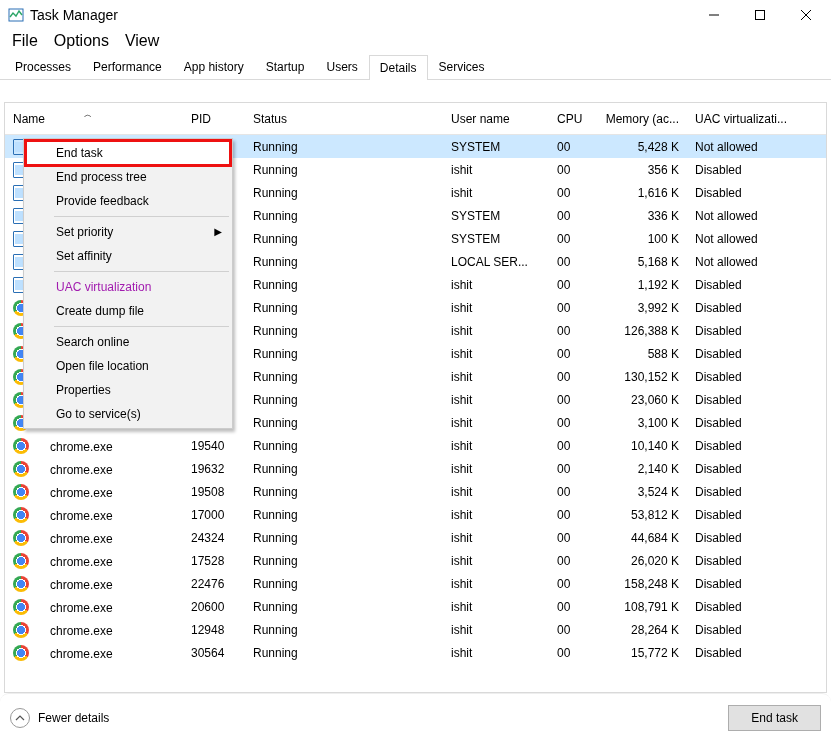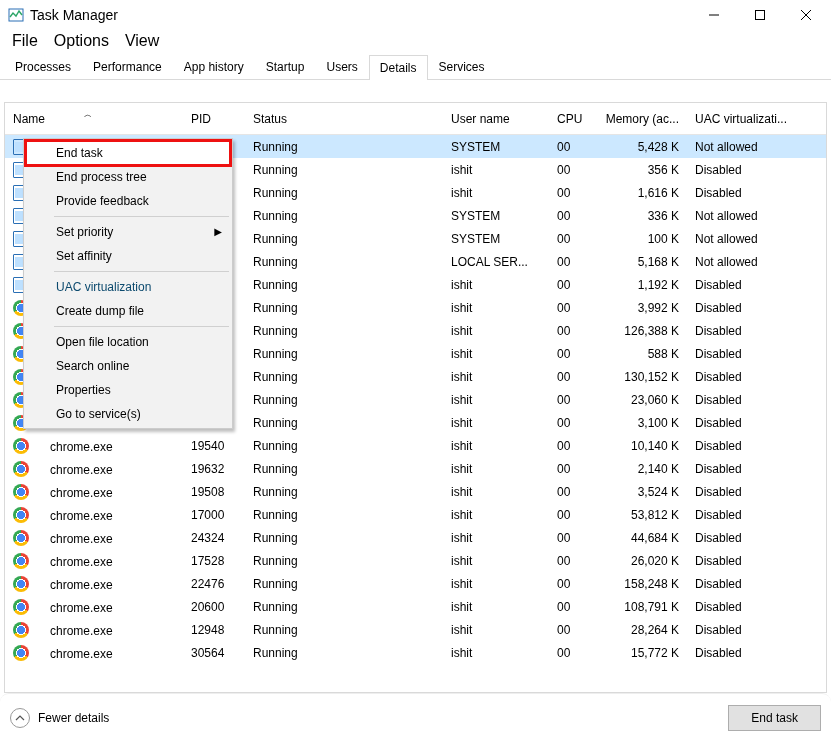--- a/index.html
+++ b/index.html
@@ -44,21 +44,21 @@
 
 
 .footer { position:absolute; left:0; right:0; bottom:0; height:48px; border-top:1px solid #eee; display:flex; align-items:center; padding:0 10px; background:#fff;border-radius:9px; }
 .fewer { display:flex; align-items:center; gap:8px; }
 .chev { width:20px; height:20px; border:1px solid #999; border-radius:50%; display:flex; align-items:center; justify-content:center; }
 .endbtn { margin-left:auto; border:1px solid #adadad; background:#e1e1e1; padding:5px 22px; font-size:12px; }
 
 
 .ctxmenu { position:absolute; left:23px; top:138px; width:210px; background:#f2f2f2; border:1px solid #ccc; box-shadow:2px 3px 3px rgba(0,0,0,0.25); padding:2px; z-index:50; font-size:12px; }
 .ctxmenu .item { padding:5px 10px 5px 30px; position:relative; }
-.ctxmenu .item.disabled { color:#0c4a6e; }
+.ctxmenu .item.disabled { color:#a21caf; }
 .ctxmenu .item.hl { background:#fff; outline:3px solid #e11; outline-offset:-1px; }
 .ctxmenu .sep { height:1px; background:#d0d0d0; margin:3px 1px 3px 28px; }
 .ctxmenu .subarrow { position:absolute; right:8px; top:6px; font-size:10px; }
 
 
 .pic.window { background:linear-gradient(#bde0ff,#bde0ff) center/12px 10px no-repeat; border:1px solid #2a6fb5; border-radius:1px; }
 .pic.chrome { border-radius:50%; background:
   radial-gradient(circle at 50% 50%, #4285f4 0 4px, #fff 4px 5px, transparent 5px),
   conic-gradient(#ea4335 0 120deg, #fbbc05 120deg 240deg, #34a853 240deg 360deg);
 }
@@ -406,22 +406,22 @@
     <div class="item hl">End task</div>
     <div class="item">End process tree</div>
     <div class="item">Provide feedback</div>
     <div class="sep"></div>
     <div class="item">Set priority<span class="subarrow">▶</span></div>
     <div class="item">Set affinity</div>
     <div class="sep"></div>
     <div class="item disabled">UAC virtualization</div>
     <div class="item">Create dump file</div>
     <div class="sep"></div>
+    <div class="item">Search online</div>
     <div class="item">Open file location</div>
-    <div class="item">Search online</div>
     <div class="item">Properties</div>
     <div class="item">Go to service(s)</div>
   </div>
 
 <div class="footer">
   <div class="fewer">
     <span class="chev">
       <svg width="10" height="10" viewBox="0 0 10 10">
           <polyline points="1,7 5,3 9,7" fill="none" stroke="#555" stroke-width="1.2"></polyline>
         </svg>

